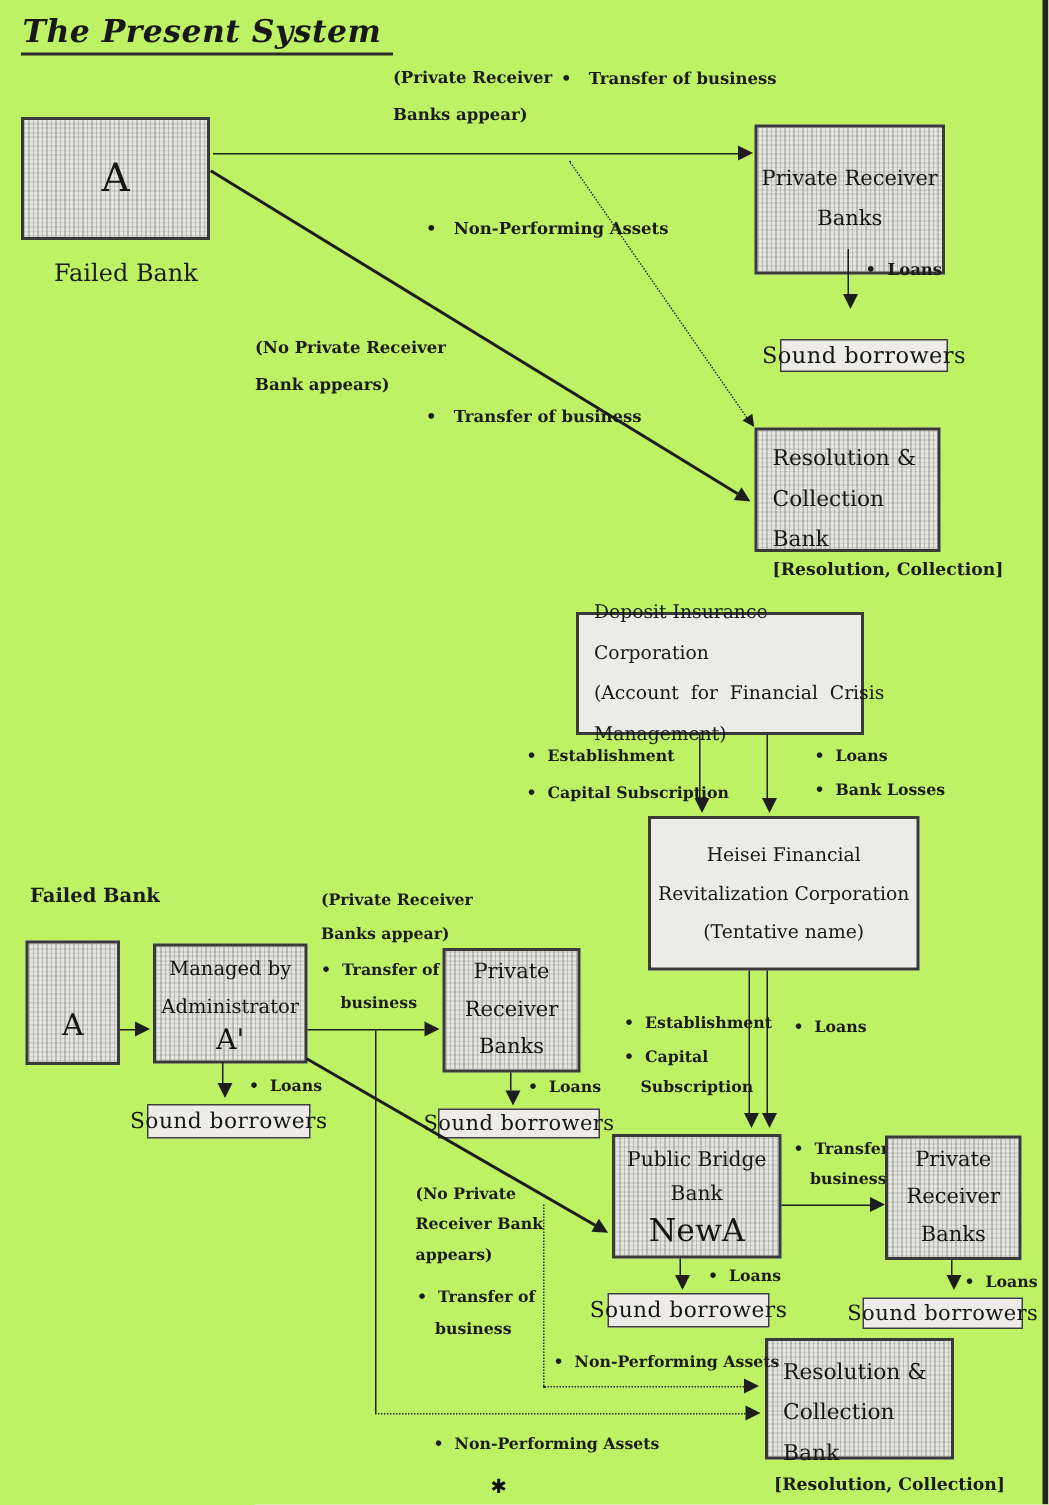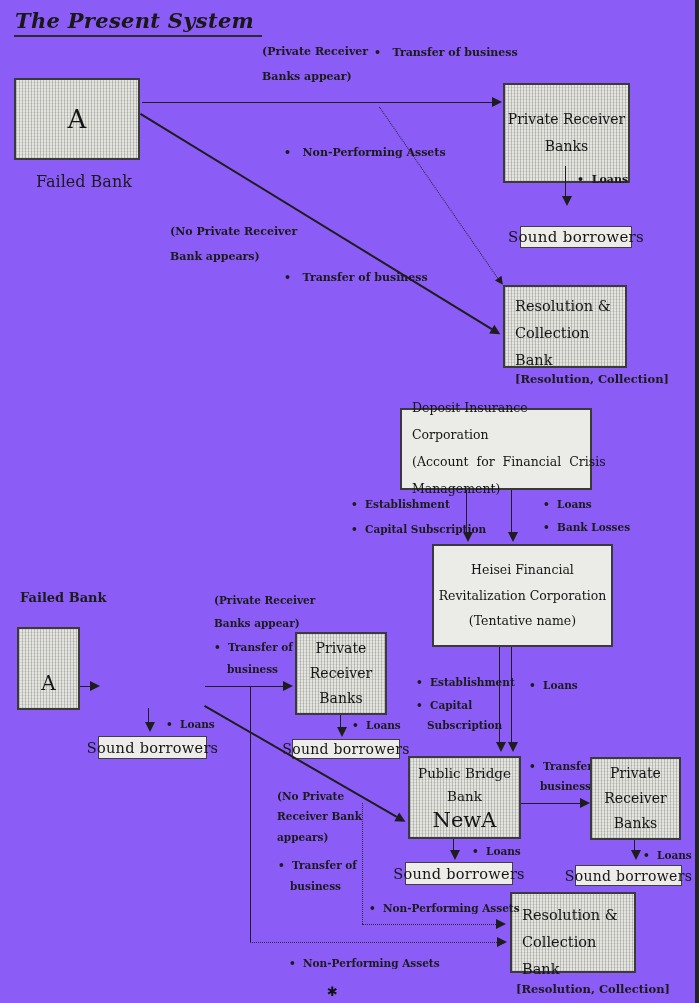--- a/index.html
+++ b/index.html
@@ -1,16 +1,16 @@
 <!DOCTYPE html>
 <html><head>
 <meta charset="utf-8">
 <style>
   html,body{margin:0;padding:0;background:#e9e9e6;}
-  .stage{position:relative;width:699px;height:1003px;background:#8b5cf6;overflow:hidden;
+  .stage{position:relative;width:699px;height:1003px;background:#bef264;overflow:hidden;
          font-family:"DejaVu Serif",serif;color:#1b1b1b;}
   .title{position:absolute;font-family:"DejaVu Serif",serif;font-style:italic;font-weight:bold;
          font-size:21px;color:#181818;border-bottom:2.5px solid #2b2b2b;padding:0 8px 2px 1px;
          letter-spacing:.3px;white-space:nowrap;}
   .bx{position:absolute;border:2px solid #3a3a3a;display:flex;flex-direction:column;
       align-items:center;justify-content:center;text-align:center;color:#151515;
       box-sizing:border-box;line-height:1.85;}
   .bx span{display:block;}
   .shade{background-color:#e4e4e0;
     background-image:
@@ -79,21 +79,21 @@
   <div class="lbl lg" style="left:577px;top:174px;">•  Loans</div>
   <div class="sb" style="left:520px;top:226px;width:112px;height:22px;font-size:15px;">Sound borrowers</div>
 
   <div class="bx shade" style="left:503px;top:285px;width:124px;height:83px;font-size:14.5px;align-items:flex-start;justify-content:flex-start;text-align:left;padding:6px 0 0 10px;">
     <span>Resolution &amp;</span>
     <span>Collection Bank</span>
   </div>
   <div class="cap" style="left:515px;top:372px;font-size:11.5px;font-weight:bold;">[Resolution, Collection]</div>
 
 
-  <div class="bx white" style="left:400px;top:408px;width:192px;height:82px;font-size:12.5px;line-height:2.15;align-items:flex-start;text-align:left;padding:4px 10px;">
+  <div class="bx white" style="left:384px;top:408px;width:192px;height:82px;font-size:12.5px;line-height:2.15;align-items:flex-start;text-align:left;padding:4px 10px;">
     <span style="align-self:center;">Deposit Insurance Corporation</span>
     <span style="white-space:pre;">(Account  for  Financial  Crisis</span>
     <span>Management)</span>
   </div>
   <div class="lbl" style="left:351px;top:499px;">•  Establishment</div>
   <div class="lbl" style="left:351px;top:524px;">•  Capital Subscription</div>
   <div class="lbl" style="left:543px;top:499px;">•  Loans</div>
   <div class="lbl" style="left:543px;top:522px;">•  Bank Losses</div>
   <div class="vline" style="left:466px;top:490px;height:42px;">
       <i class="ah-d"></i>
@@ -119,20 +119,25 @@
   <div class="lbl" style="left:529px;top:680px;">•  Loans</div>
 
   <div class="cap" style="left:20px;top:590px;font-size:13px;font-weight:bold;">Failed Bank</div>
   <div class="bx shade" style="left:17px;top:627px;width:63px;height:83px;font-size:20px;justify-content:flex-end;padding-bottom:6px;">
     <span>A</span>
   </div>
   <div class="hline" style="left:80px;top:686px;width:10px;">
       <i class="ah-r"></i>
     </div>
 
+  <div class="bx shade" style="left:102px;top:629px;width:103px;height:80px;font-size:13px;line-height:1.95;">
+    <span>Managed by</span>
+    <span>Administrator</span>
+    <span style="font-size:19px;line-height:1.05;">A'</span>
+  </div>
   <div class="lbl" style="left:214px;top:595px;">(Private Receiver</div>
   <div class="lbl" style="left:214px;top:618px;">Banks appear)</div>
   <div class="lbl" style="left:214px;top:642px;">•  Transfer of</div>
   <div class="lbl" style="left:227px;top:664px;">business</div>
   <div class="hline" style="left:205px;top:686px;width:78px;">
       <i class="ah-r"></i>
     </div>
 
   <div class="bx shade" style="left:295px;top:632px;width:92px;height:83px;font-size:14px;line-height:1.8;">
     <span>Private</span>

